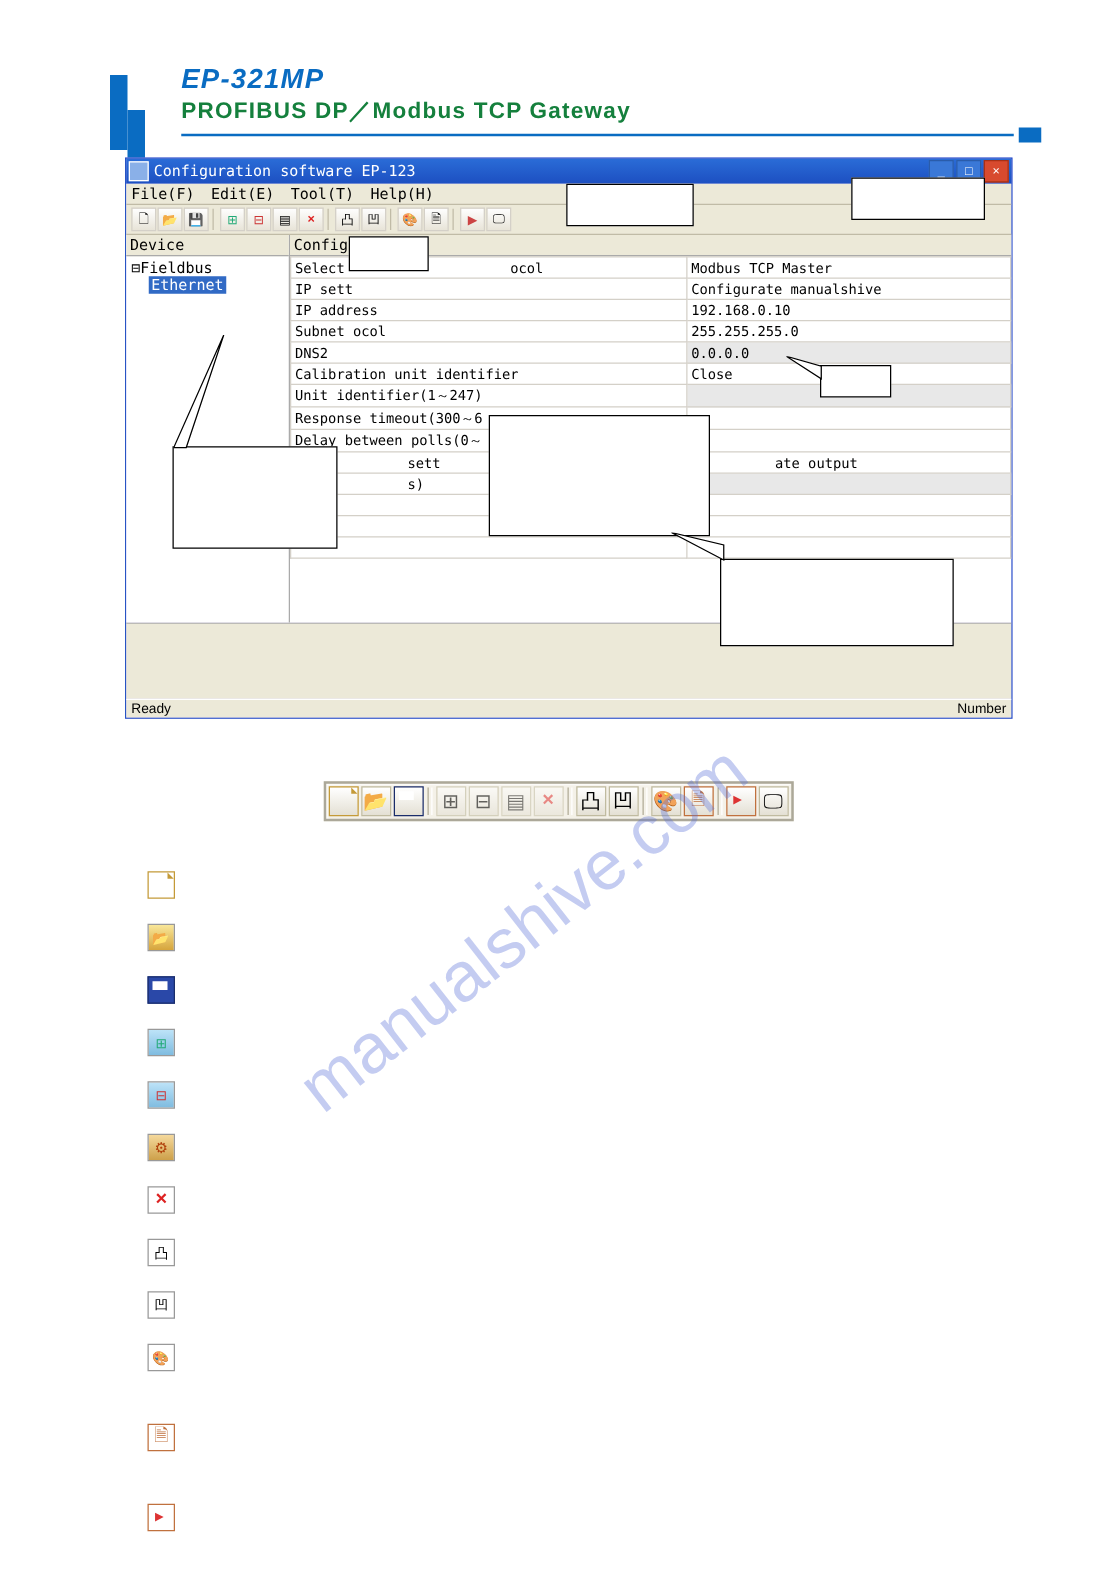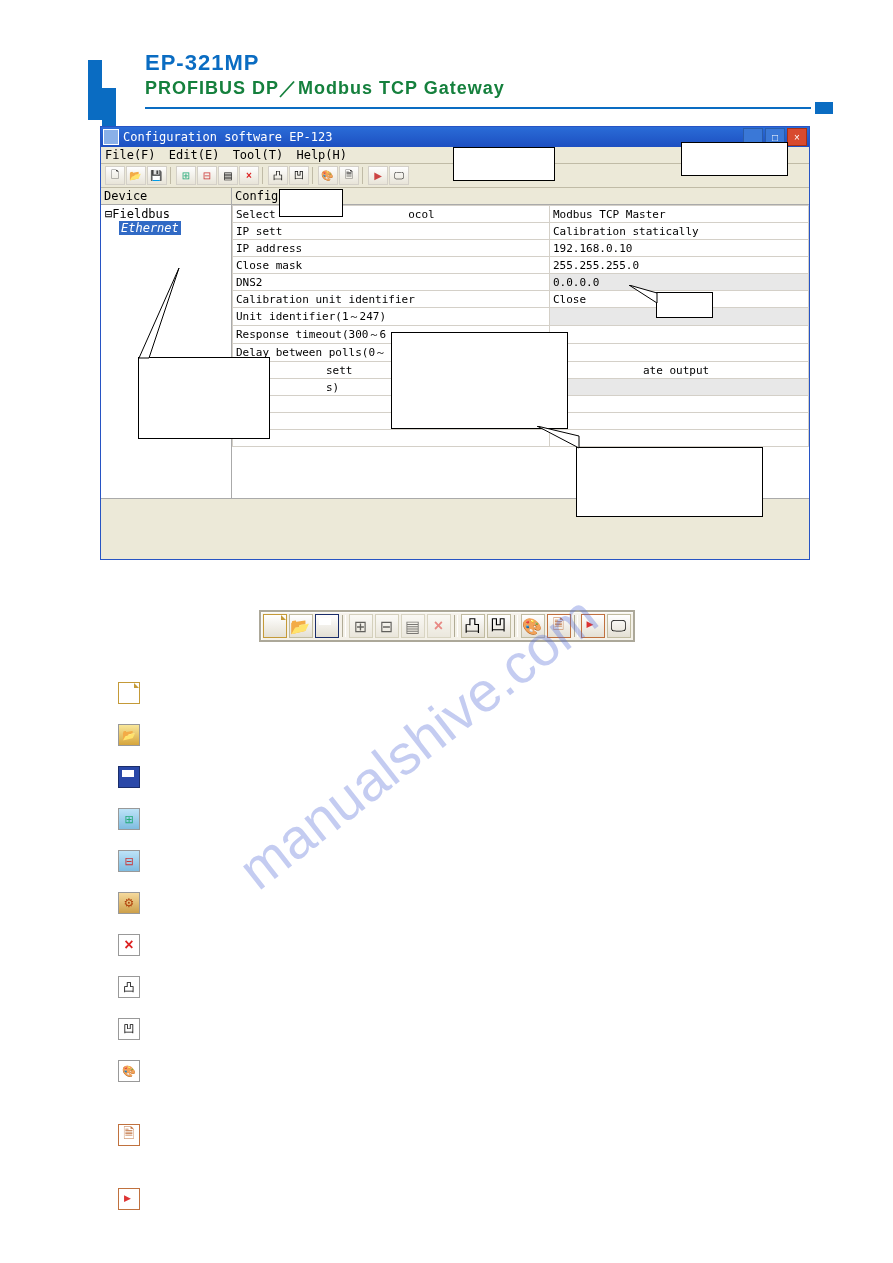--- a/index.html
+++ b/index.html
@@ -1,20 +1,20 @@
 <!DOCTYPE html>
 <html><head>
 <meta charset="utf-8">
 <style>
 body { margin:0; background:#fff; font-family:Arial,"Microsoft Sans Serif",sans-serif; width:893px; }
 .page { width:893px; position:relative; padding:40px 60px 30px 60px; box-sizing:border-box; }
 .hdr-bar1 { position:absolute; top:88px; left:102px; width:14px; height:42px; background:#0a6cc2; }
 .hdr-bar2 { position:absolute; top:60px; left:88px; width:14px; height:60px; background:#0a6cc2; }
 .hdr-text { margin-left:85px; margin-top:10px; }
-.hdr-model { font-family:Arial; font-weight:bold; color:#0a6cc2; font-size:22px; letter-spacing:1px; }
+.hdr-model { font-family:Arial; font-style:italic; font-weight:bold; color:#0a6cc2; font-size:22px; letter-spacing:1px; }
 .hdr-sub { font-family:Arial; font-weight:bold; color:#15803d; font-size:18px; letter-spacing:1px; }
 .hdr-rule { display:flex; align-items:center; margin:2px 0 0 85px; }
 .hdr-rule-line { flex:1; height:2px; background:#0a6cc2; }
 .hdr-rule-block { width:18px; height:12px; background:#0a6cc2; margin-left:4px; }
 .hdr-man { font-family:Arial; font-weight:bold; color:#0a6cc2; font-size:17px; margin:4px 0 0 85px; }
 
 
 .sshot { margin:12px 0 0 40px; width:708px; border:1px solid #2754c4; background:#c4b5fd; font-family:Tahoma,sans-serif; font-size:11px; position:relative; }
 .titlebar { background:linear-gradient(#2a6cd7,#1d4fc1); color:#fff; height:20px; display:flex; align-items:center; padding:0 2px; }
 .titlebar .ticon { width:14px; height:14px; background:#8ab0e8; margin-right:4px; border:1px solid #fff; }
@@ -28,21 +28,21 @@
 
 .tbar { background:#ece9d8; border-bottom:1px solid #c0bba6; padding:2px 4px; display:flex; gap:1px; align-items:center; }
 .tbar .tb { width:18px; height:17px; border:1px solid #d4d0c8; background:linear-gradient(#fefefe,#e8e4d8); display:flex; align-items:center; justify-content:center; font-size:10px; }
 .tbar .sep { width:2px; height:17px; border-left:1px solid #c0bba6; margin:0 2px; }
 
 .mainarea { display:flex; height:310px; font-family:"SimSun",monospace; font-size:12px; }
 .leftpane { width:130px; background:#fff; border-right:1px solid #aaa; }
 .leftpane .ph { background:#ece9d8; border-bottom:1px solid #aaa; padding:1px 3px; }
 .leftpane .tree { padding:2px 4px; }
 .leftpane .tnode { }
-.leftpane .tsel { background:#316ac5; color:#fff; padding:0 2px; margin-top:16px;font-style:italic; }
+.leftpane .tsel { background:#316ac5; color:#fff; padding:0 2px; margin-top:16px; }
 .rightpane { flex:1; background:#fff; }
 .rightpane .ph { background:#ece9d8; border-bottom:1px solid #aaa; padding:1px 3px; }
 .cfgtable { width:100%; border-collapse:collapse; font-size:11px; }
 .cfgtable td { border:1px solid #d4d0c8; padding:1px 3px; height:14px; }
 .cfgtable td.k { width:310px; }
 .cfgtable td.grey { background:#e8e8e8; }
 
 .bottompane { height:60px; background:#ece9d8; border-top:1px solid #aaa; }
 .statusbar { background:#ece9d8; border-top:1px solid #fff; padding:1px 4px; font-size:11px; display:flex; justify-content:space-between; }
 .callout { position:absolute; background:#fff; border:1px solid #000; }
@@ -141,28 +141,28 @@
       <div class="rightpane">
         <div class="ph">Configuration</div>
         <table class="cfgtable">
           <tbody>
               <tr>
                 <td class="k"><span>Select</span>&nbsp;&nbsp;&nbsp;&nbsp;&nbsp;&nbsp;&nbsp;&nbsp;&nbsp;&nbsp;&nbsp;&nbsp;&nbsp;&nbsp;&nbsp;&nbsp;&nbsp;&nbsp;&nbsp;&nbsp;<span>ocol</span></td>
                 <td>Modbus TCP Master</td>
               </tr>
           <tr>
                 <td class="k">IP sett</td>
-                <td>Calibration statically</td>
+                <td>Configurate manualshive</td>
               </tr>
           <tr>
                 <td class="k">IP address</td>
                 <td>192.168.0.10</td>
               </tr>
           <tr>
-                <td class="k">Close mask</td>
+                <td class="k">Subnet ocol</td>
                 <td>255.255.255.0</td>
               </tr>
           <tr>
                 <td class="k">DNS2</td>
                 <td class="grey">0.0.0.0</td>
               </tr>
           <tr>
                 <td class="k">Calibration unit identifier</td>
                 <td>Close</td>
               </tr>
@@ -173,21 +173,21 @@
           <tr>
                 <td class="k">Response timeout(300～6</td>
                 <td></td>
               </tr>
           <tr>
                 <td class="k">Delay between polls(0～</td>
                 <td></td>
               </tr>
           <tr>
                 <td class="k"><span style="margin-left:90px">sett</span></td>
-                <td><span style="margin-left:90px">ate output</span></td>
+                <td><span style="margin-left:67px">ate output</span></td>
               </tr>
           <tr>
                 <td class="k"><span style="margin-left:90px">s)</span></td>
                 <td class="grey"></td>
               </tr>
           <tr>
                 <td class="k">&nbsp;</td>
                 <td></td>
               </tr>
           <tr>
@@ -196,20 +196,24 @@
               </tr>
           <tr>
                 <td class="k">&nbsp;</td>
                 <td></td>
               </tr>
         </tbody>
           </table>
       </div>
     </div>
     <div class="bottompane"></div>
+    <div class="statusbar">
+      <span>Ready</span>
+      <span>Number</span>
+    </div>
 
     <div class="callout" style="top:20px; left:352px; width:100px; height:32px;"></div>
     <div class="callout" style="top:15px; left:580px; width:105px; height:32px;"></div>
     <div class="callout" style="top:62px; left:178px; width:62px; height:26px;"></div>
     <div class="callout" style="top:230px; left:37px; width:130px; height:80px;">
       <svg class="tail" style="top:-90px;left:0px;" width="60" height="92">
           <polygon points="10,90 0,90 40,0" fill="#fff" stroke="#000"></polygon>
         </svg>
     </div>
     <div class="callout" style="top:205px; left:290px; width:175px; height:95px;"></div>

